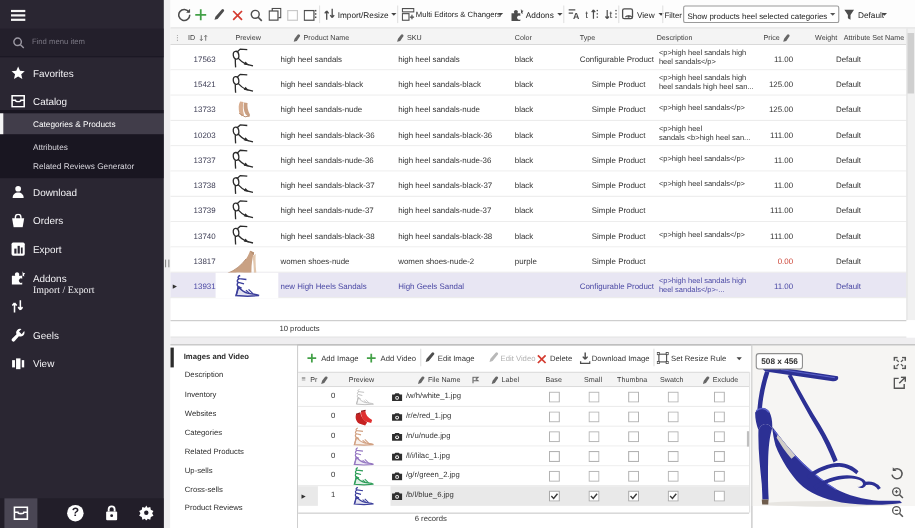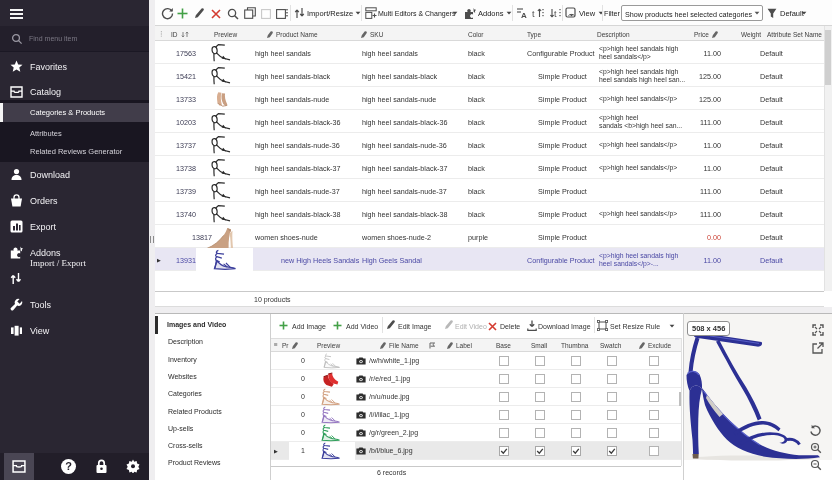--- a/index.html
+++ b/index.html
@@ -57,21 +57,21 @@
     </svg>
 <div class="t" style="left:30px;top:248px;font-size:9px;color:#f3f2f5;font-weight:normal;">Addons</div>
 <svg style="position:absolute;left:10px;top:272px" width="12" height="13" viewBox="0 0 12 13">
       <path d="M3.2 12 V3.5 M3.2 3.5 L1.2 5.8 M3.2 3.5 L5.2 5.8" fill="none" stroke="#fff" stroke-width="1.4"></path>
       <path d="M8.5 1 v8.5 M8.5 9.5 L6.5 7.2 M8.5 9.5 L10.5 7.2" fill="none" stroke="#fff" stroke-width="1.4"></path>
     </svg>
 <div class="t" style="left:30px;top:258px;font-size:9px;color:#f3f2f5;font-weight:normal;font-family:Liberation Serif, serif;">Import / Export</div>
 <svg style="position:absolute;left:10px;top:298px" width="13" height="13" viewBox="0 0 13 13">
       <path d="M12 3 a3.6 3.6 0 0 1 -4.8 4.6 L3.4 12 a1.6 1.6 0 0 1 -2.3 -2.3 L5 5.9 a3.6 3.6 0 0 1 4.6 -4.8 L7.3 3.4 l2.4 2.4 Z" fill="#fff"></path>
     </svg>
-<div class="t" style="left:30px;top:300px;font-size:9px;color:#f3f2f5;font-weight:normal;">Tools</div>
+<div class="t" style="left:30px;top:300px;font-size:9px;color:#f3f2f5;font-weight:normal;">Geels</div>
 <svg style="position:absolute;left:10px;top:324px" width="13" height="13" viewBox="0 0 13 13">
       <rect x="1" y="3.4" width="2.6" height="6.6" fill="#fff"></rect>
       <rect x="4.6" y="1.8" width="4" height="9.8" fill="#fff"></rect>
       <rect x="9.8" y="3.4" width="2.2" height="6.6" fill="#fff"></rect>
     </svg>
 <div class="t" style="left:30px;top:326px;font-size:9px;color:#f3f2f5;font-weight:normal;">View</div>
 <div class="abs" style="left:0px;top:453px;width:149px;height:27px;background:#221e29"></div>
 <div class="abs" style="left:4px;top:453px;width:30px;height:27px;background:#4a4654"></div>
 <svg style="position:absolute;left:12px;top:460px" width="14" height="13" viewBox="0 0 13 12">
       <path d="M1 1 h11 v10 h-11 Z" fill="none" stroke="#fff" stroke-width="1.4"></path>
@@ -340,21 +340,21 @@
       <path d="M13.2 12.8 L16.4 16.4 L11.6 15.6 Z" fill="#2b2b2b"></path>
     </svg>
 <div class="t" style="left:255px;top:210px;font-size:7.2px;color:#333333;font-weight:normal;">high heel sandals-black-38</div>
 <div class="t" style="left:362px;top:210px;font-size:7.2px;color:#333333;font-weight:normal;">high heel sandals-black-38</div>
 <div class="t" style="left:468px;top:210px;font-size:7.2px;color:#333333;font-weight:normal;">black</div>
 <div class="t" style="left:538px;top:210px;font-size:7.2px;color:#333333;font-weight:normal;">Simple Product</div>
 <div class="t" style="left:599px;top:210px;font-size:6.8px;color:#333333;font-weight:normal;">&lt;p&gt;high heel sandals&lt;/p&gt;</div>
 <div class="t" style="left:661px;width:60px;text-align:right;top:210px;font-size:7.2px;color:#333333;">111.00</div>
 <div class="t" style="left:760px;top:210px;font-size:7.2px;color:#333333;font-weight:normal;">Default</div>
 <div class="abs" style="left:155px;top:225px;width:669px;height:23px;background:#ffffff;border-bottom:1px solid #ececec"></div>
-<div class="t" style="left:152px;width:60px;text-align:right;top:233px;font-size:7.2px;color:#3a3a52;">13817</div>
+<div class="t" style="left:136px;width:60px;text-align:right;top:233px;font-size:7.2px;color:#3a3a52;">13817</div>
 <svg style="position:absolute;left:205px;top:227px" width="29" height="23" viewBox="0 0 27 22">
       <path d="M1.5 20.5 C8 18 13.5 13.5 17.5 8 C19 5.8 20.3 3.2 21 1 L24.5 2.4 C23 7 22 13 22.2 20 L19.5 20.5 C13 19.5 7 20 1.5 21.3 Z" fill="#c9a183"></path>
       <path d="M23.2 6 C24 11 24.2 16 24.4 21.6 L26.6 21.6 C25.8 15 25.6 9 25.9 3.6 Z" fill="#e2c7ae"></path>
       <path d="M21 1 L24.5 2.4 L24.2 4.8 C22.8 3.8 21.8 2.6 21 1 Z" fill="#b58e71"></path>
       <path d="M1.5 20.5 C8 18 13.5 13.5 17.5 8" stroke="#b58e71" stroke-width="0.8" fill="none"></path>
     </svg>
 <div class="t" style="left:255px;top:233px;font-size:7.2px;color:#333333;font-weight:normal;">women shoes-nude</div>
 <div class="t" style="left:362px;top:233px;font-size:7.2px;color:#333333;font-weight:normal;">women shoes-nude-2</div>
 <div class="t" style="left:468px;top:233px;font-size:7.2px;color:#333333;font-weight:normal;">purple</div>
 <div class="t" style="left:538px;top:233px;font-size:7.2px;color:#333333;font-weight:normal;">Simple Product</div>
@@ -365,21 +365,21 @@
 <div class="t" style="left:157px;top:257px;font-size:5px;color:#333;font-weight:normal;">▶</div>
 <div class="t" style="left:136px;width:60px;text-align:right;top:256px;font-size:7.2px;color:#4a48a4;">13931</div>
 <svg style="position:absolute;left:211px;top:249px" width="26" height="22" viewBox="0 0 24 20">
       <path d="M6.8 1.2 C4.8 1.8 4.4 3.4 6 3.8 L12 4.6" fill="none" stroke="#3c3f9c" stroke-width="1.2"></path>
       <path d="M6 3.8 C4.2 4.6 3.6 6.4 5.4 7 L10 8.2" fill="none" stroke="#3c3f9c" stroke-width="1.2"></path>
       <path d="M5.4 7 C4 8 3.8 9.8 5.2 10.6 L8 11.8" fill="none" stroke="#3c3f9c" stroke-width="1.2"></path>
       <path d="M5 10.4 C4.6 13 4.2 15.5 3.6 17.6" fill="none" stroke="#3c3f9c" stroke-width="1.2"></path>
       <path d="M5.6 10.8 C7.6 13.4 10.4 15.4 13.6 16.2 L20.6 17.2 L22.6 18 L13 18.6 L3.2 18 Z" fill="#3c3f9c" fill-opacity="0.15" stroke="#3c3f9c" stroke-width="1.2"></path>
       <path d="M11.6 13.6 L15 16.4 M13.8 12.8 L17.6 16.6" stroke="#3c3f9c" stroke-width="1.08" fill="none"></path>
     </svg>
-<div class="t" style="left:255px;top:256px;font-size:7.2px;color:#4a48a4;font-weight:normal;margin-left:26px;">new High Heels Sandals</div>
+<div class="t" style="left:255px;top:256px;font-size:7.2px;color:#4a48a4;font-weight:normal;">new High Heels Sandals</div>
 <div class="t" style="left:362px;top:256px;font-size:7.2px;color:#4a48a4;font-weight:normal;">High Geels Sandal</div>
 <div class="t" style="left:468px;top:256px;font-size:7.2px;color:#4a48a4;font-weight:normal;"></div>
 <div class="t" style="left:527px;top:256px;font-size:7.2px;color:#4a48a4;font-weight:normal;">Configurable Product</div>
 <div class="t" style="left:599px;top:252px;font-size:6.8px;color:#4a48a4;font-weight:normal;">&lt;p&gt;high heel sandals high</div>
 <div class="t" style="left:599px;top:260px;font-size:6.8px;color:#4a48a4;font-weight:normal;">heel sandals&lt;/p&gt;-...</div>
 <div class="t" style="left:661px;width:60px;text-align:right;top:256px;font-size:7.2px;color:#4a48a4;">11.00</div>
 <div class="t" style="left:760px;top:256px;font-size:7.2px;color:#4a48a4;font-weight:normal;">Default</div>
 <div class="abs" style="left:155px;top:291px;width:669px;height:16px;background:#fff;border-top:1px solid #c9c9c9;border-bottom:1px solid #dcdcdc"></div>
 <div class="t" style="left:254px;top:296px;font-size:7px;color:#333;font-weight:normal;">10 products</div>
 <div class="abs" style="left:824px;top:26px;width:8px;height:265px;background:#f1f1f1;border-left:1px solid #e2e2e2"></div>

